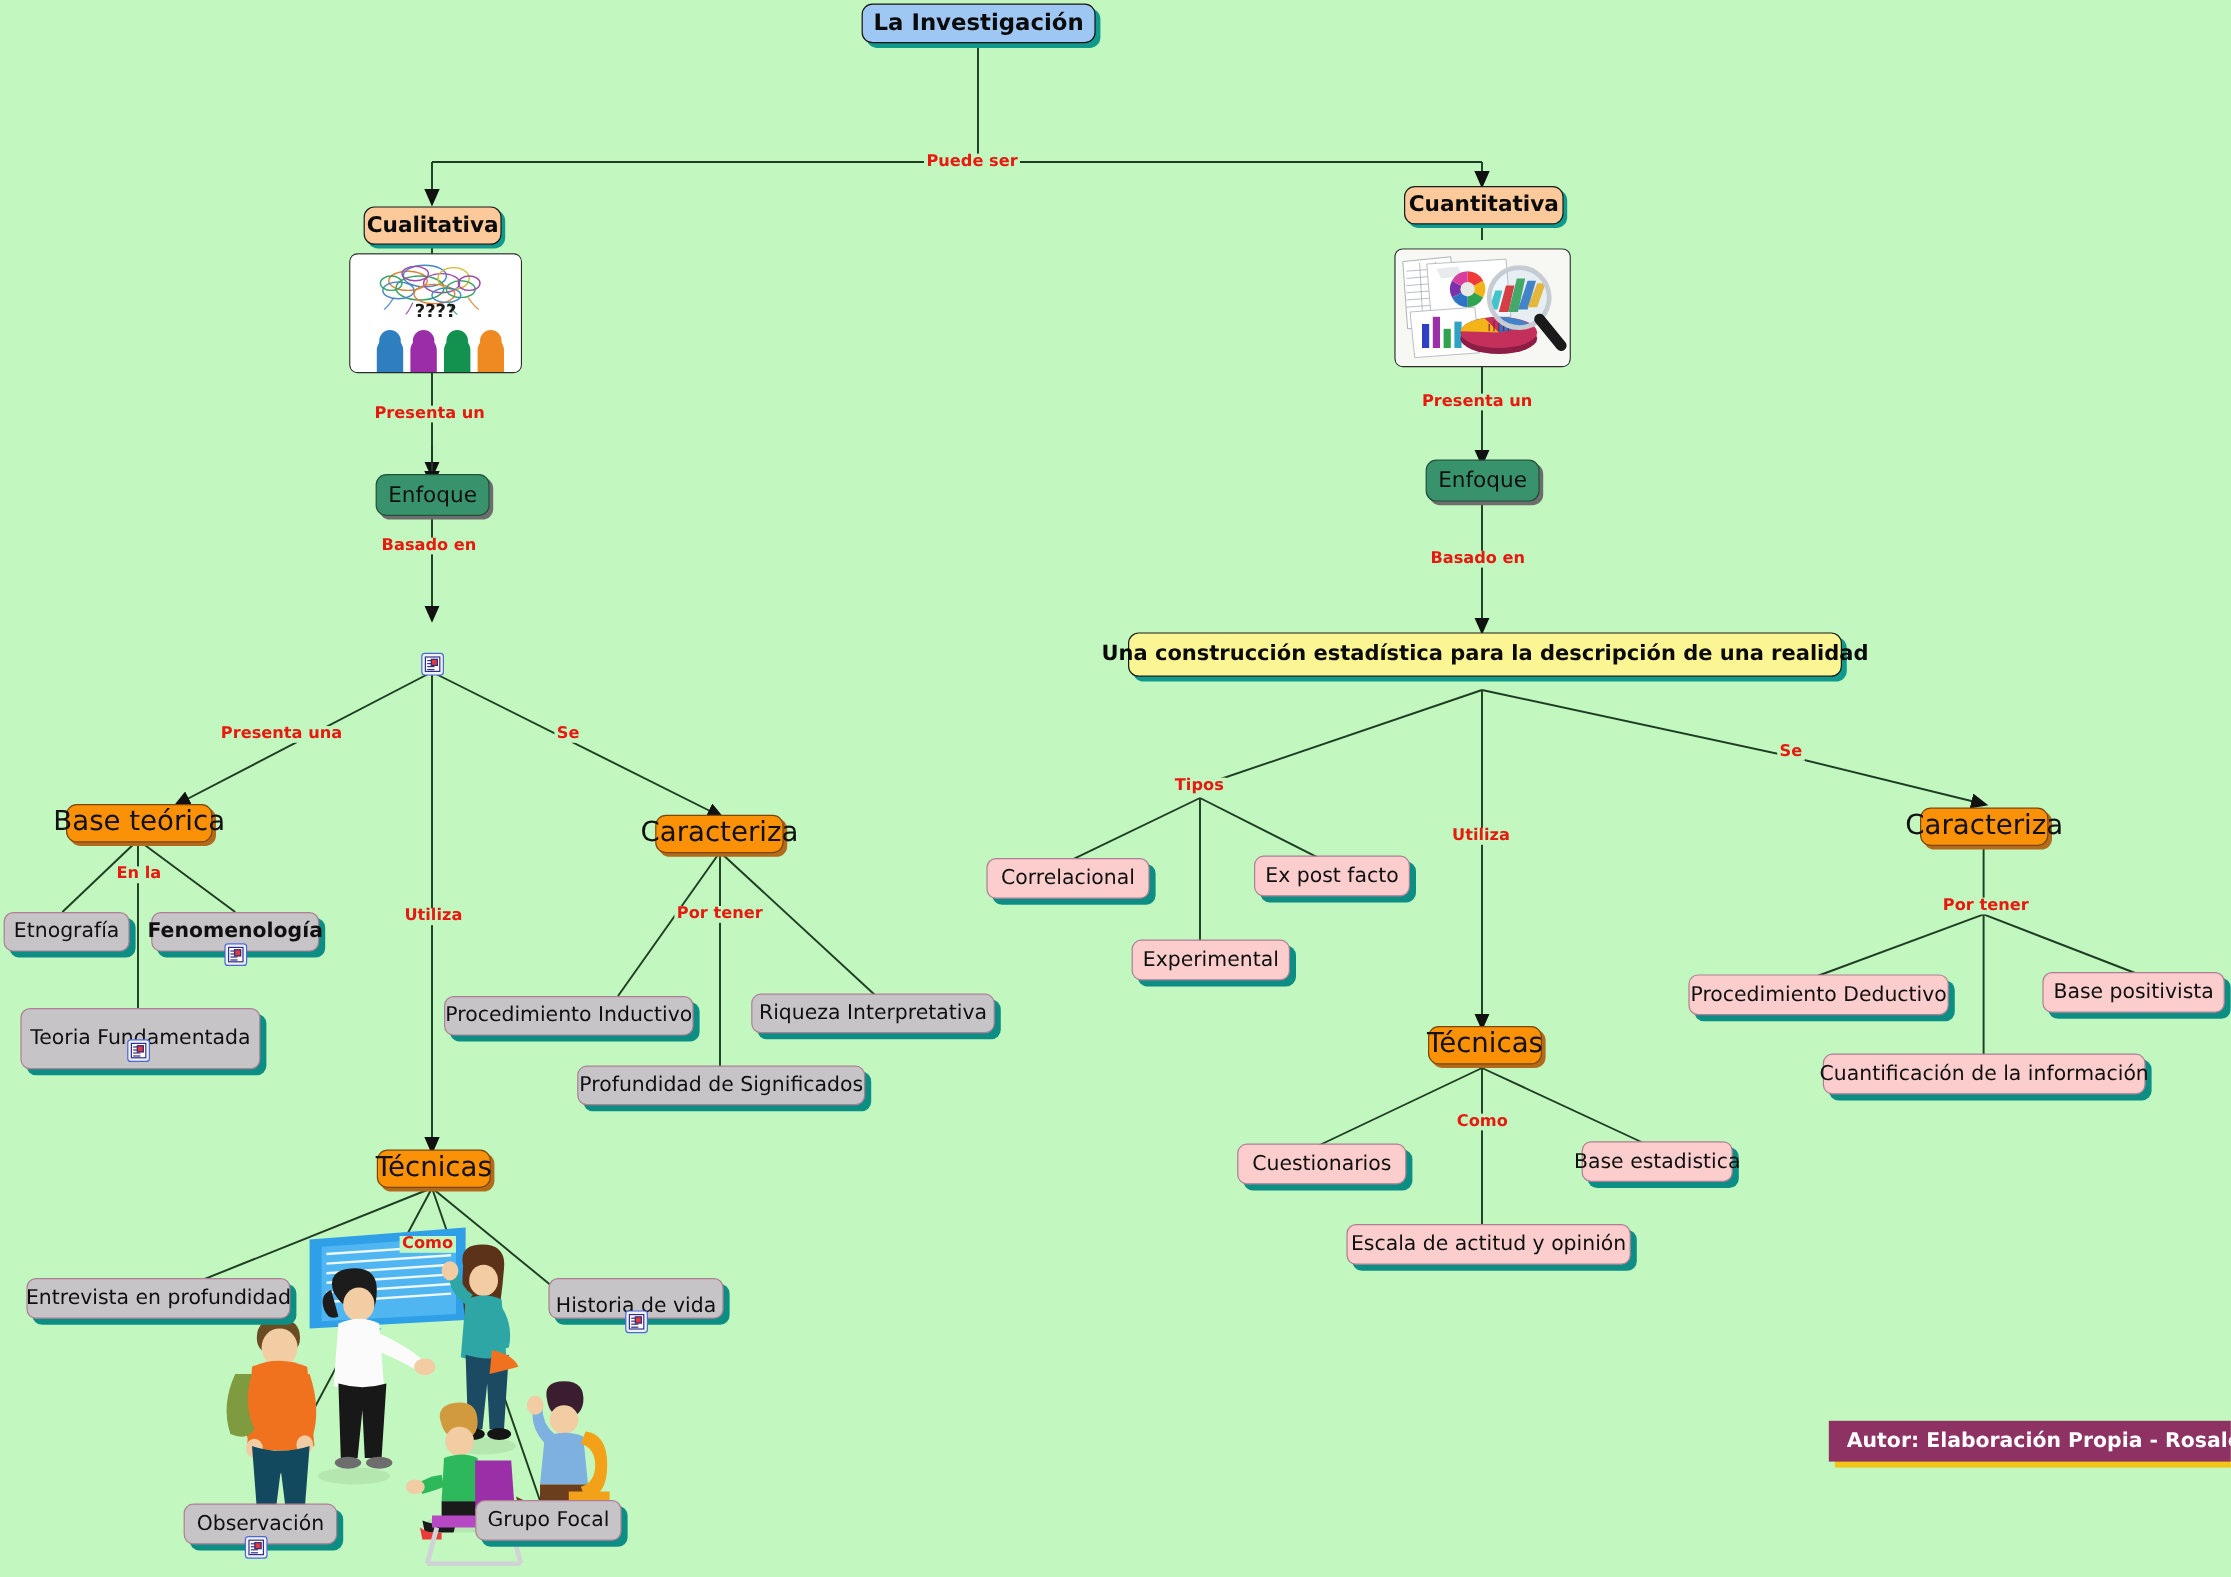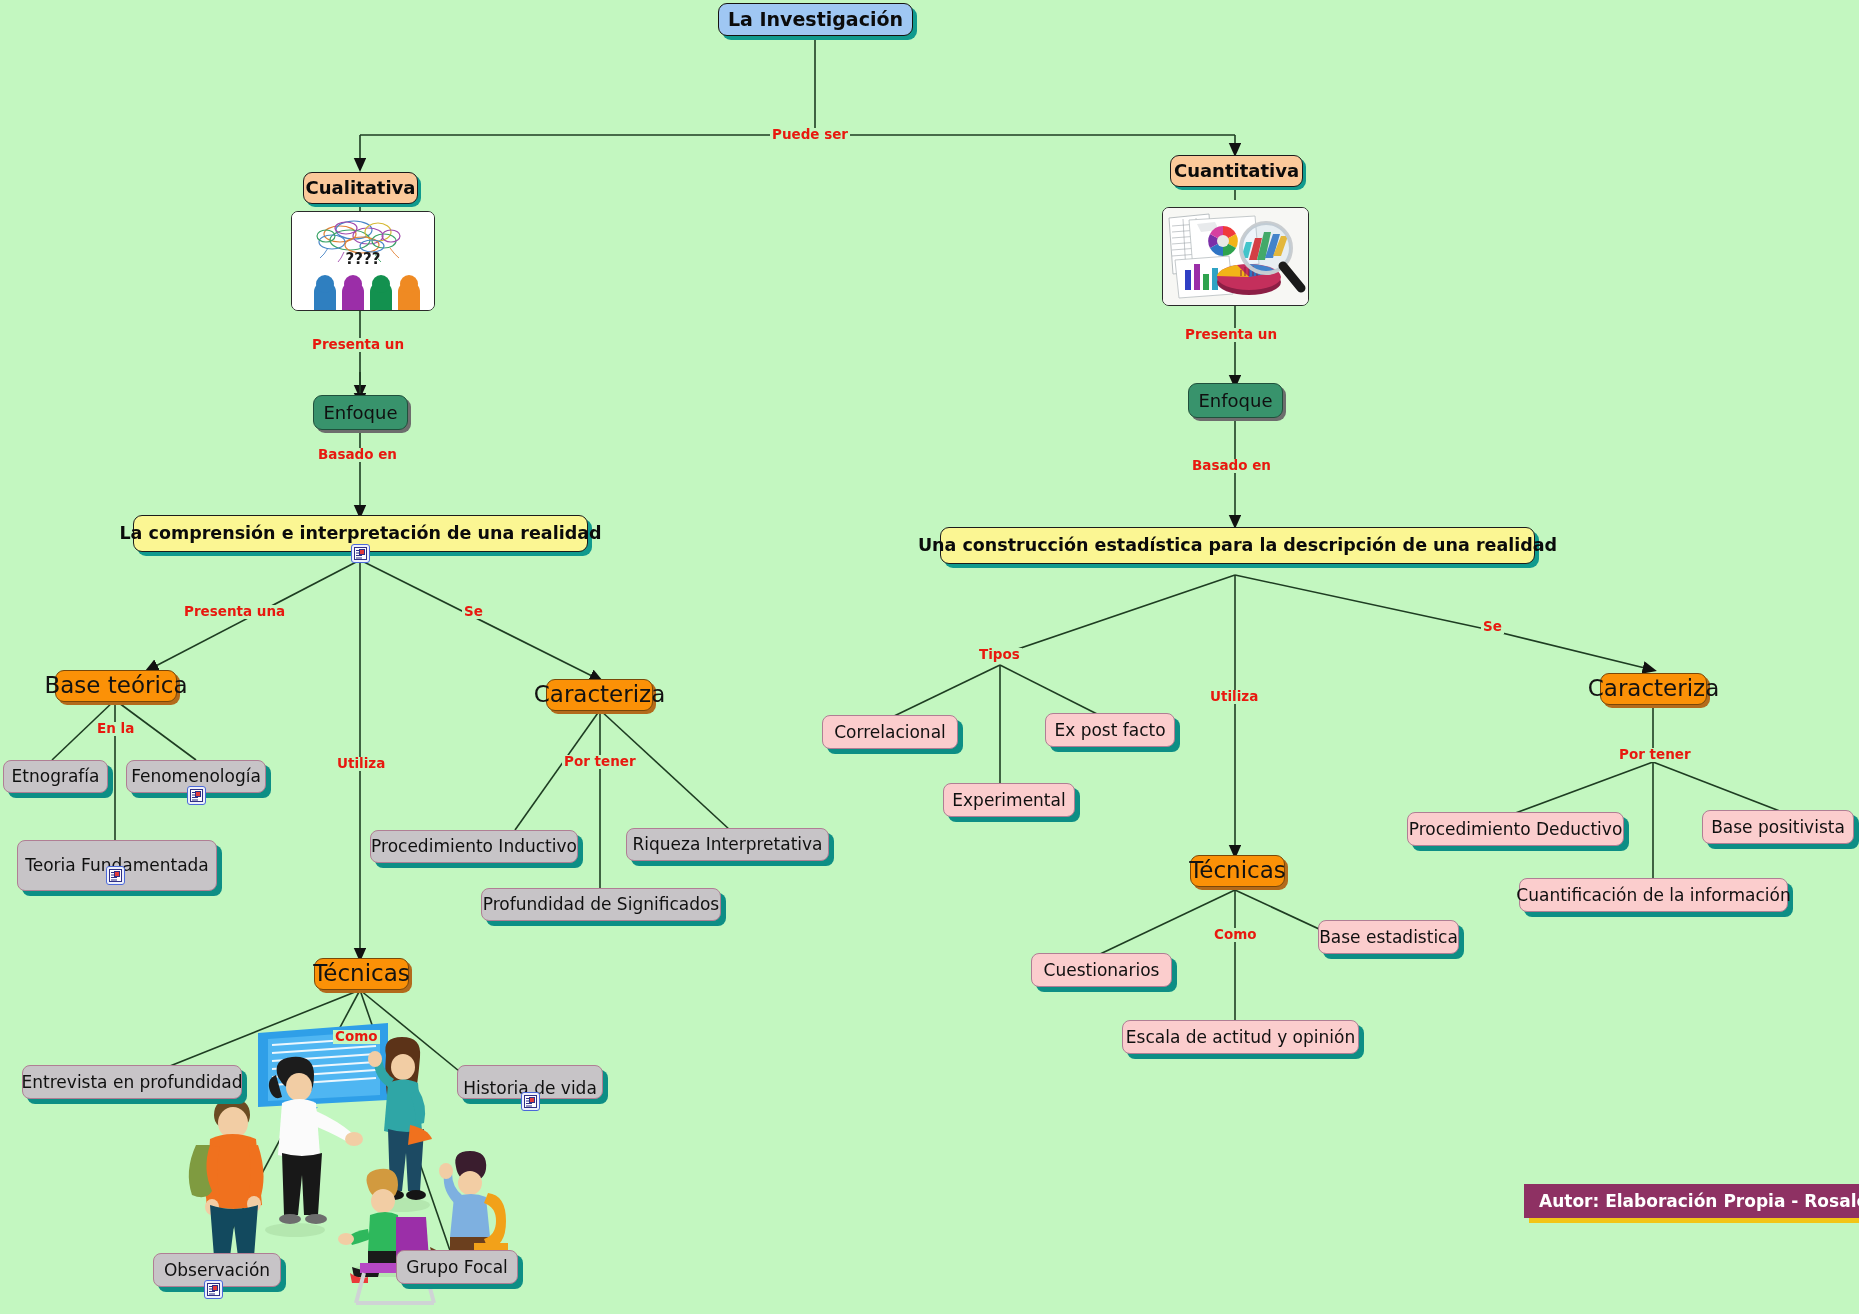--- a/index.html
+++ b/index.html
@@ -269,41 +269,38 @@
   </div>
 
   <div class="link-label" style="left:310px;top:338px;">Presenta un</div>
 
   <div class="node n-green" style="left:313px;top:395px;width:95px;height:35px;">
     <span>Enfoque</span>
   </div>
 
   <div class="link-label" style="left:316px;top:448px;">Basado en</div>
 
-  <div class="node n-yellow" style="left:133px;top:515px;width:455px;height:37px;">
-    <span>La comprensión e interpretación de una realidad</span>
-  </div>
   <div class="note-badge" style="left:351px;top:544px;">
     <span class="sheet"></span>
   </div>
 
   <div class="link-label" style="left:182px;top:605px;">Presenta una</div>
   <div class="link-label" style="left:462px;top:605px;">Se</div>
 
   <div class="node n-orange" style="left:55px;top:670px;width:122px;height:32px;">
     <span>Base teórica</span>
   </div>
 
   <div class="link-label" style="left:95px;top:722px;">En la</div>
 
   <div class="node n-grey" style="left:3px;top:760px;width:105px;height:33px;">
     <span>Etnografía</span>
   </div>
 
-  <div class="node n-grey" style="left:126px;top:760px;width:140px;height:33px;">
+  <div class="node n-grey" style="left:126px;top:760px;width:140px;height:33px;font-weight:bold;">
     <span>Fenomenología</span>
   </div>
   <div class="note-badge" style="left:187px;top:786px;">
     <span class="sheet"></span>
   </div>
 
   <div class="node n-grey" style="left:17px;top:840px;width:200px;height:51px;">
     <span>Teoria Fundamentada</span>
   </div>
   <div class="note-badge" style="left:106px;top:866px;">
@@ -571,21 +568,21 @@
   <div class="node n-orange" style="left:1190px;top:855px;width:95px;height:32px;">
     <span>Técnicas</span>
   </div>
 
   <div class="link-label" style="left:1212px;top:928px;">Como</div>
 
   <div class="node n-pink" style="left:1031px;top:953px;width:141px;height:34px;">
     <span>Cuestionarios</span>
   </div>
 
-  <div class="node n-pink" style="left:1318px;top:920px;width:141px;height:34px;">
+  <div class="node n-pink" style="left:1318px;top:951px;width:126px;height:34px;">
     <span>Base estadistica</span>
   </div>
 
   <div class="node n-pink" style="left:1122px;top:1020px;width:237px;height:34px;">
     <span>Escala de actitud y opinión</span>
   </div>
 
   <div class="node n-orange" style="left:1600px;top:673px;width:107px;height:32px;">
     <span>Caracteriza</span>
   </div>

